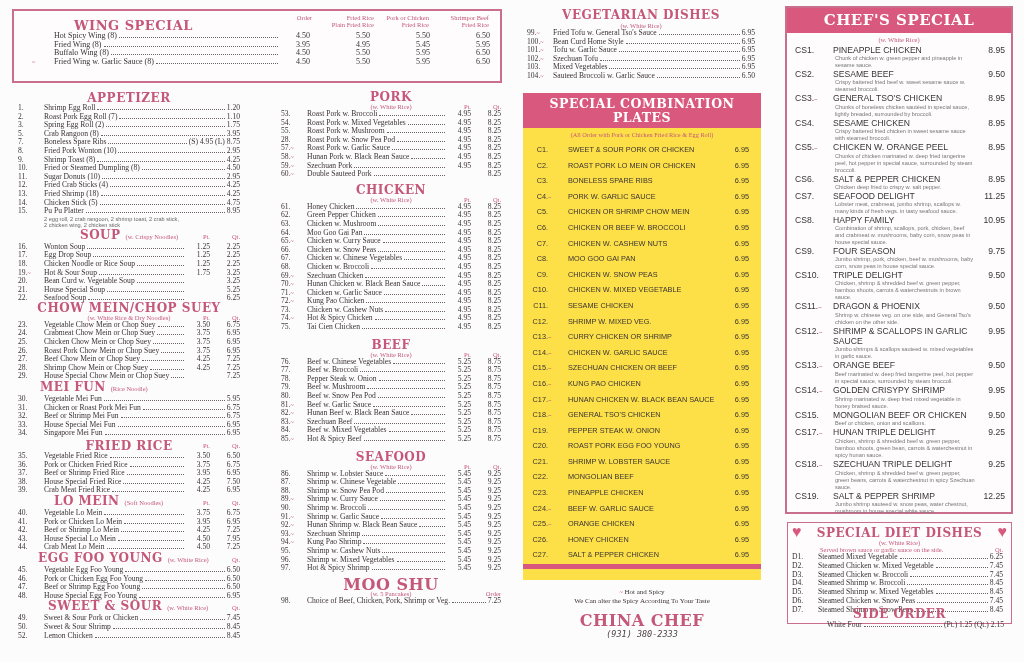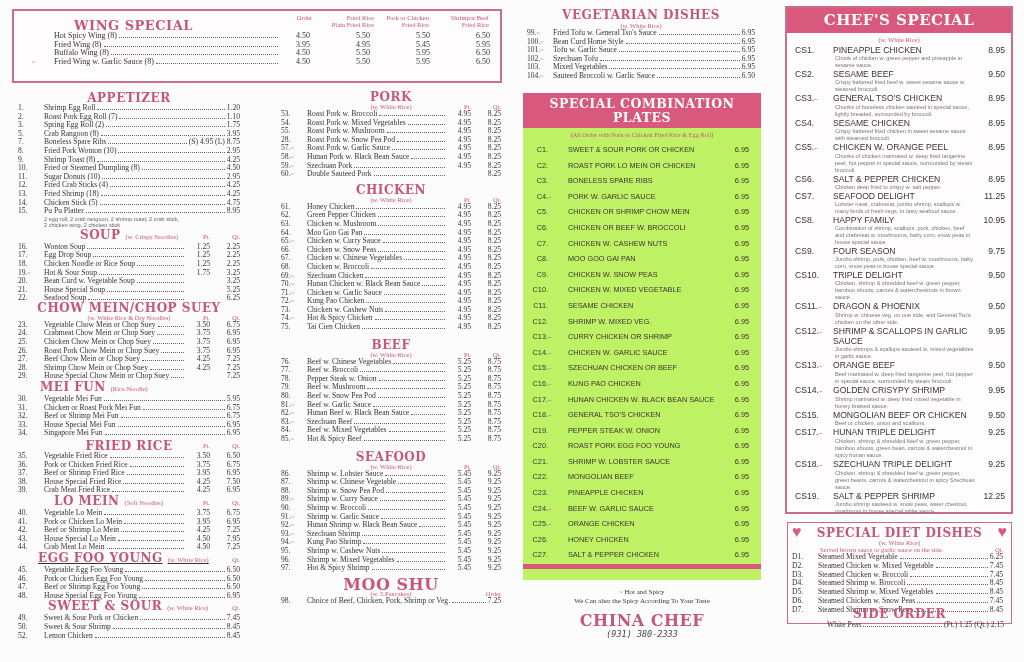--- a/index.html
+++ b/index.html
@@ -393,21 +393,21 @@
       <span class="pt">4.50</span>
       <span class="qt">7.95</span>
     </div>
     <div class="row">
       <span class="num"><span>44.</span></span>
       <span class="name">Crab Meat Lo Mein</span>
       <span class="dots"></span>
       <span class="pt">4.50</span>
       <span class="qt">7.25</span>
     </div>
-    <div style="position: relative; display: flex; align-items: baseline; justify-content: flex-start; margin-top: 0px; line-height: 12px; text-decoration: underline;">
+    <div style="position: relative; display: flex; align-items: baseline; justify-content: flex-start; margin-top: 0px; line-height: 12px;">
       <span class="head" style="font-size: 12px; margin-left: 20px;">EGG FOO YOUNG</span>
       <span class="sub" style="margin-left: 5px;">(w. White Rice)</span>
       <span style="position: absolute; right: 0px; bottom: 0px; display: flex;">
         <span class="sub" style="width: 30px; text-align: right;">Qt.</span>
       </span>
     </div>
     <div class="row">
       <span class="num"><span>45.</span></span>
       <span class="name">Vegetable Egg Foo Young</span>
       <span class="dots"></span>
@@ -852,21 +852,21 @@
       </div>
       <div class="row">
         <span class="num"><span>104.</span><span class="hot">~</span></span>
         <span class="name">Sauteed Broccoli w. Garlic Sauce</span>
         <span class="dots"></span>
         <span>6.50</span>
       </div>
     </div>
 </div>
 
-<div class="abs" style="left:523px; top:93px; width:238px; height:487px; background:#bef264;">
+<div class="abs" style="left:523px; top:93px; width:238px; height:487px; background:#fde047;">
   <div style="background:#d9587d; height:35px; text-align:center; color:#fff; padding-top:4px;">
     <div class="head" style="color:#fff; font-size:12.5px; line-height:14px;">SPECIAL COMBINATION</div>
     <div class="head" style="color:#fff; font-size:12.5px; line-height:14px;">PLATES</div>
   </div>
   <div class="sub" style="text-align:center; margin-top:3px; font-size:6.3px;">(All Order with Pork or Chicken Fried Rice &amp; Egg Roll)</div>
   <div id="combo-list" style="margin-top:4px;">
       <div class="combo-row">
         <span class="cnum"><span>C1.</span><span class="hot" style="display: inline-block; width: 8px; text-align: left;"></span></span>
         <span class="cname">Sweet &amp; Sour Pork or Chicken</span>
         <span class="cprice">6.95</span>
@@ -1183,17 +1183,17 @@
         <span class="name">Steamed Shrimp w. Snow Peas</span>
         <span class="dots"></span>
         <span>8.45</span>
       </div>
     </div>
 </div>
 
 <div class="abs" style="left:787px; top:608px; width:225px;">
   <div class="head" style="text-align:center; font-size:12px; line-height:13px;">SIDE ORDER</div>
   <div class="row" style="padding-left:40px; padding-right:8px;">
-    <span class="name">White Peas</span>
+    <span class="name">White Four</span>
       <span class="dots"></span>
     <span>(Pt.) 1.25 (Qt.) 2.15</span>
   </div>
 </div>
 
 </body></html>

